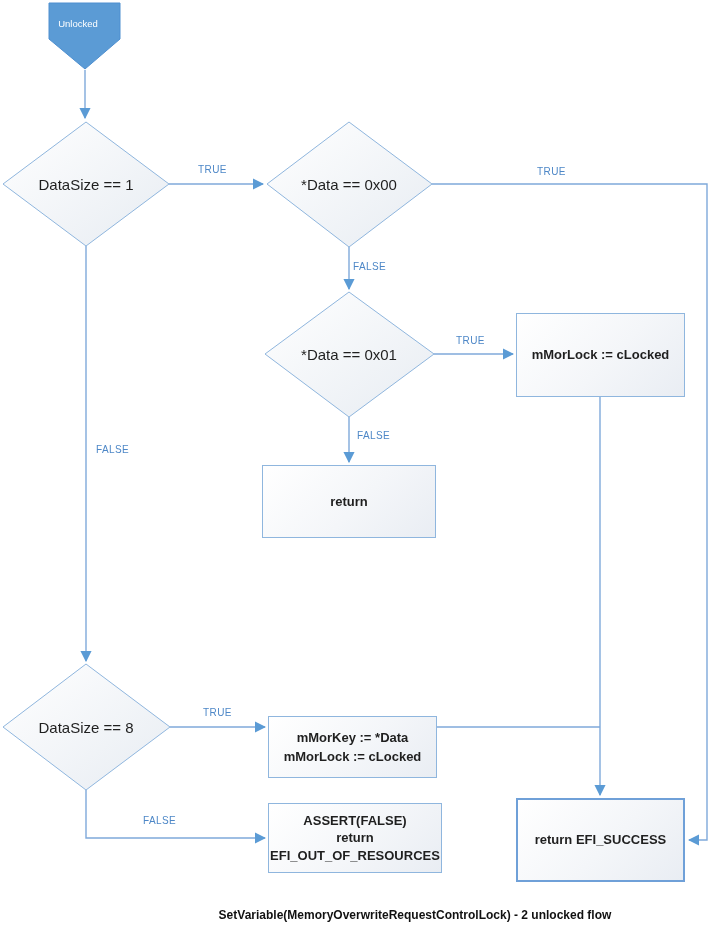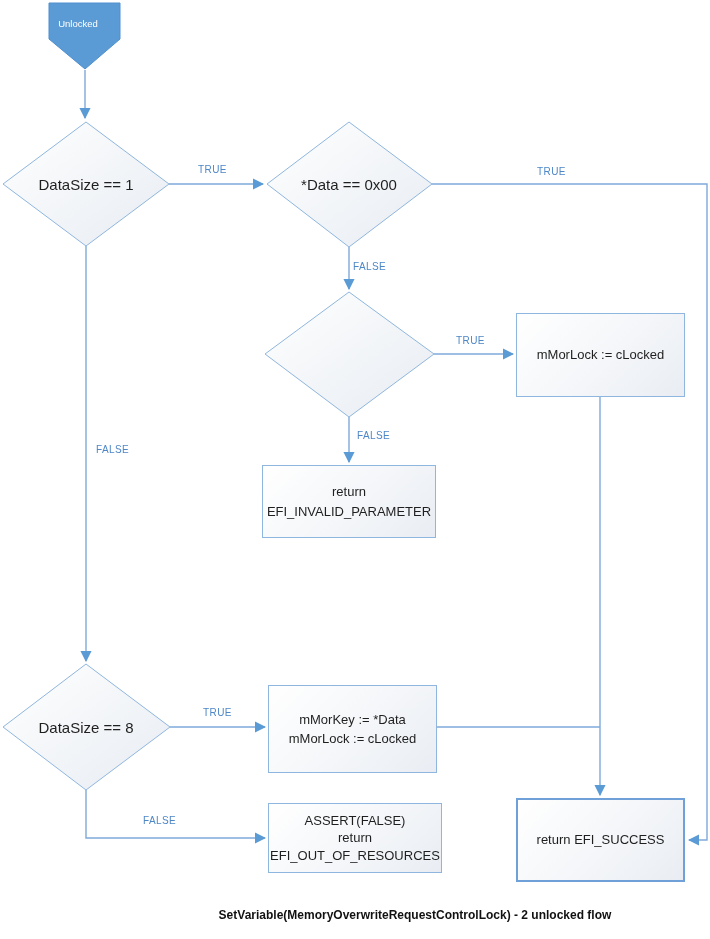--- a/index.html
+++ b/index.html
@@ -6,21 +6,21 @@
   .canvas{
     position:relative;width:710px;height:939px;background:#ffffff;overflow:hidden;
     font-family:"Liberation Sans",sans-serif;
   }
   .edges{position:absolute;left:0;top:0;width:710px;height:939px;}
   .box{
     position:absolute;box-sizing:border-box;
     border:1px solid #8FB6DE;
     background:linear-gradient(135deg,#ffffff 0%,#f4f6f9 55%,#e9edf3 100%);
     display:flex;flex-direction:column;align-items:center;justify-content:center;
-    font-size:13px;color:#1f1f1f;text-align:center;line-height:1.5;
+    font-size:13px;color:#1f1f1f;text-align:center;line-height:1.5;font-weight:bold;
   }
   .box.emph{border-width:2px;border-color:#6FA0D8;}
   .node-label{
     position:absolute;font-size:15px;color:#1f1f1f;text-align:center;
     display:flex;align-items:center;justify-content:center;pointer-events:none;
   }
   .start-label{
     position:absolute;left:49px;top:2px;width:58px;height:42px;
     display:flex;align-items:center;justify-content:center;
     color:#ffffff;font-size:9.5px;pointer-events:none;
@@ -71,32 +71,32 @@
       <polygon points="349,122 432,184 349,247 267,184"></polygon>
       <polygon points="349,292 434,354 349,417 265,354"></polygon>
       <polygon points="86,664 170,727 86,790 3,727"></polygon>
     </g>
   </svg>
 
   <div class="start-label">Unlocked</div>
 
   <div class="node-label" style="left:6px;top:122px;width:160px;height:124px;">DataSize == 1</div>
   <div class="node-label" style="left:269px;top:122px;width:160px;height:124px;">*Data == 0x00</div>
+  <div class="node-label" style="left:269px;top:292px;width:160px;height:124px;">*Data == 0x01</div>
   <div class="node-label" style="left:6px;top:665px;width:160px;height:124px;text-align:center;">DataSize == 8</div>
 
   <div class="box" style="left:516px;top:313px;width:169px;height:84px;">
     <span>mMorLock := cLocked</span>
   </div>
 
   <div class="box" style="left:262px;top:465px;width:174px;height:73px;">
     <span>return</span>
-    <span>EFI_INVALID_PARAMETER</span>
   </div>
 
-  <div class="box" style="left:268px;top:685px;width:169px;height:88px;">
+  <div class="box" style="left:268px;top:716px;width:169px;height:62px;">
     <span>mMorKey := *Data</span>
     <span>mMorLock := cLocked</span>
   </div>
 
   <div class="box" style="left:268px;top:803px;width:174px;height:70px;line-height:1.35;">
     <span>ASSERT(FALSE)</span>
     <span>return</span>
     <span>EFI_OUT_OF_RESOURCES</span>
   </div>
 

